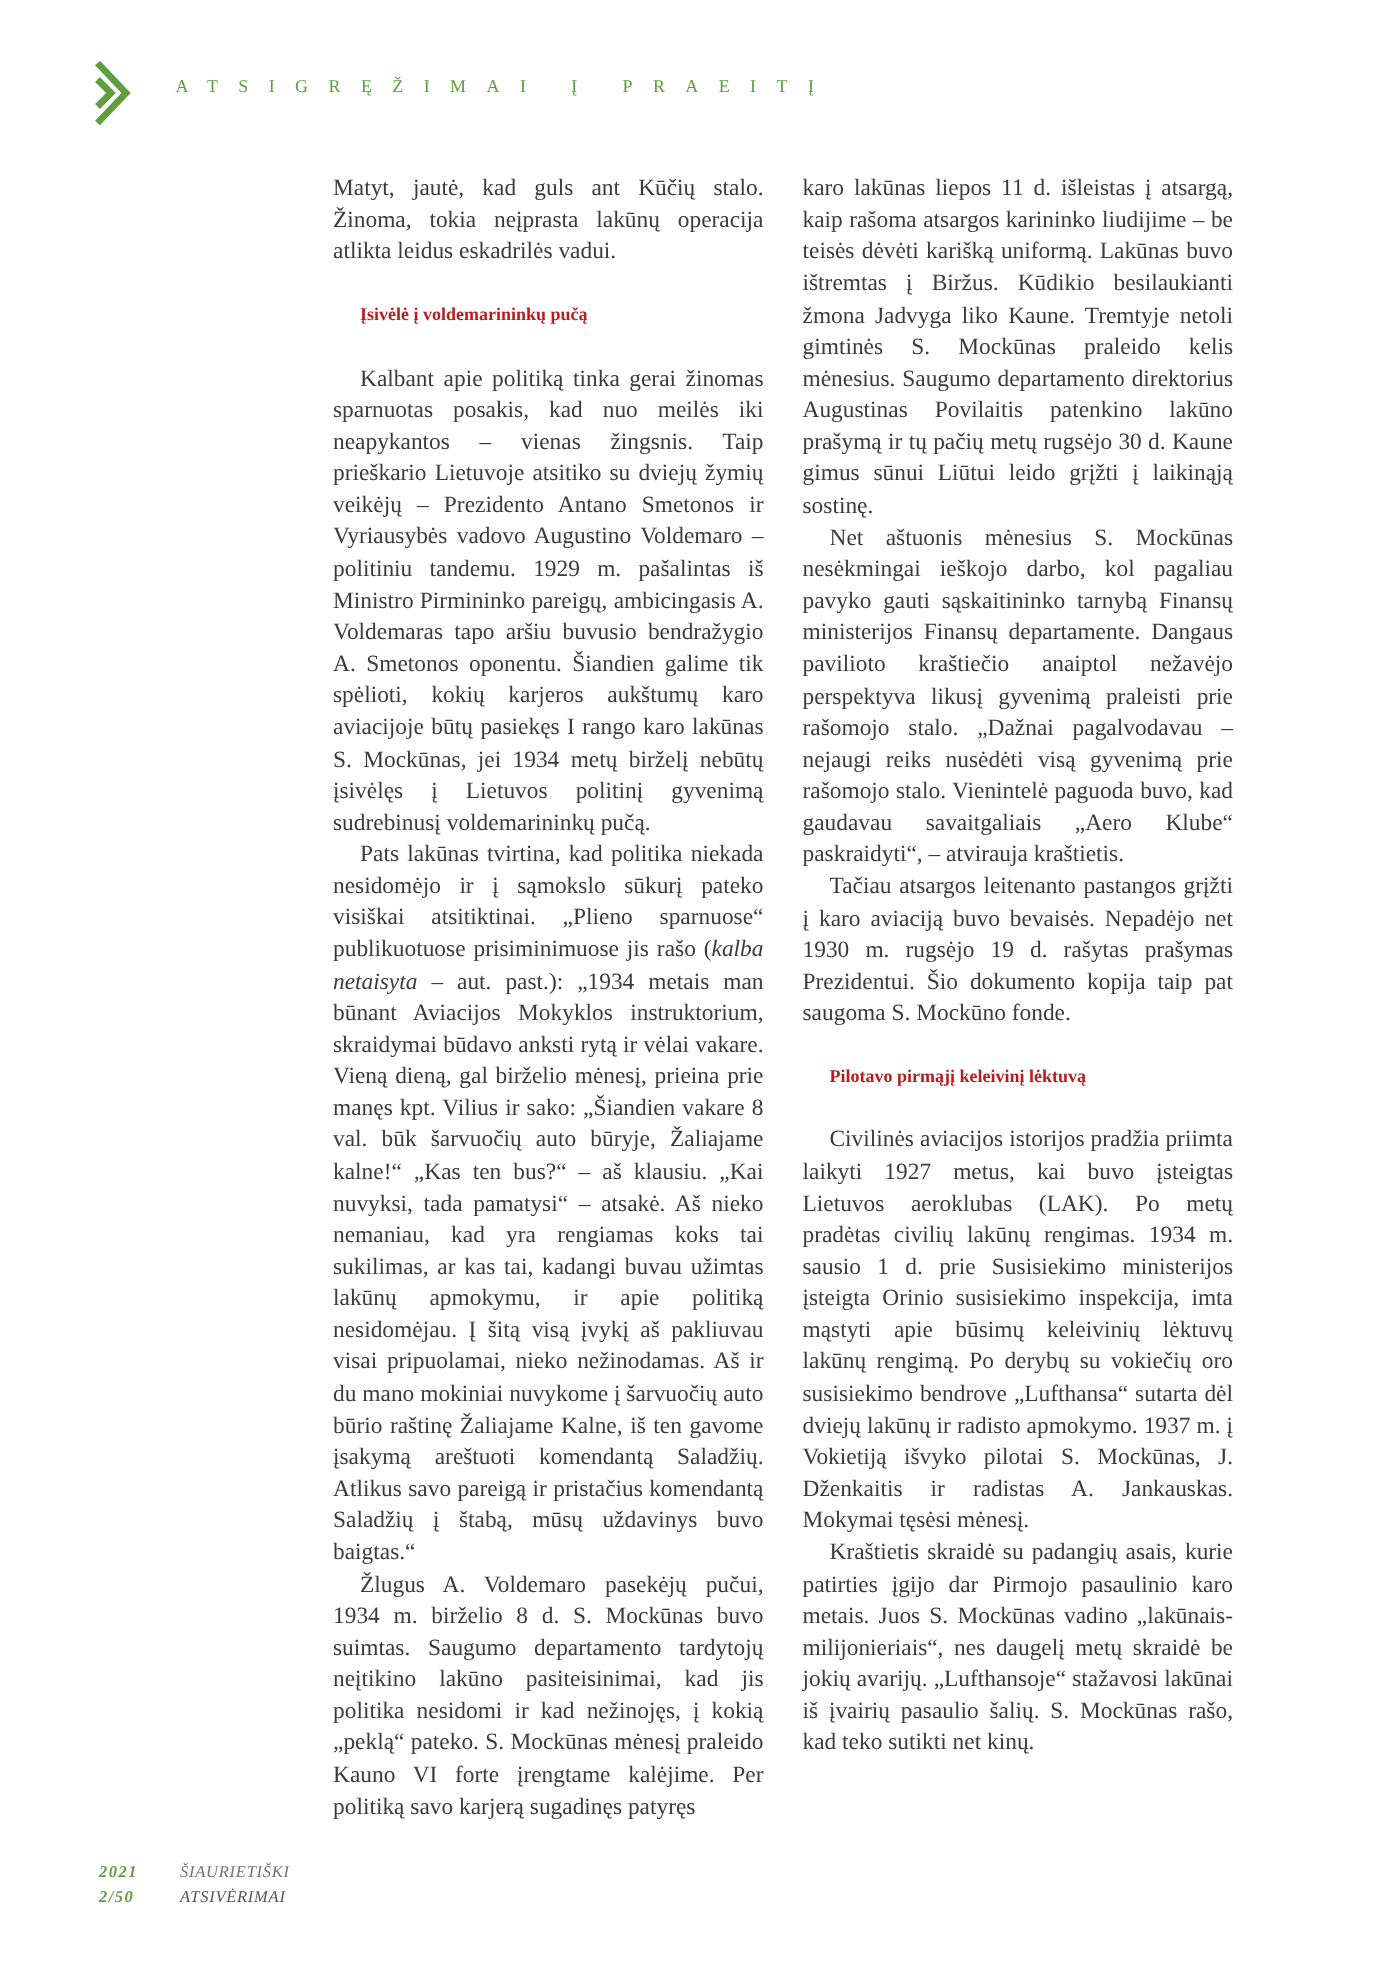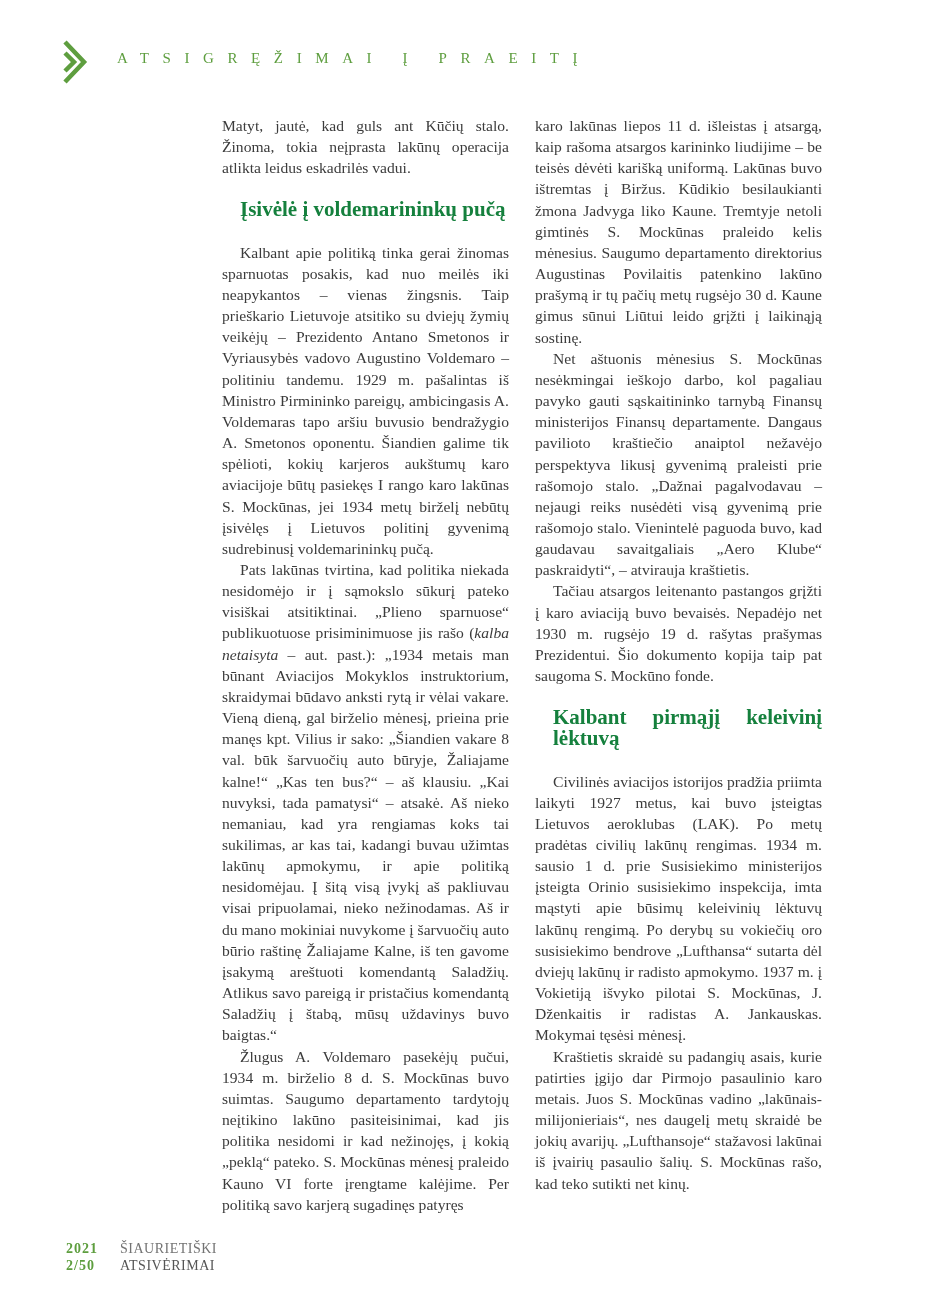--- a/index.html
+++ b/index.html
@@ -1,32 +1,32 @@
 <!DOCTYPE html>
 <html><head>
   <meta charset="utf-8">
   <style>
     html, body { margin: 0; padding: 0; background: #ffffff; }
     body { width: 931px; height: 1316px; position: relative; overflow: hidden;
            font-family: "DejaVu Serif", "Liberation Serif", serif; color: #3a3a3a; }
     .header { position: absolute; left: 62px; top: 42px; height: 44px; display: flex; align-items: center; }
     .chev { width: 26px; height: 44px; }
     .section-title { position: absolute; left: 117px; top: 50px; font-family: "Liberation Serif", serif;
-                     font-size: 15px; letter-spacing: 13.6px; color: #5e9e3f; white-space: nowrap; }
+                     font-size: 12px; letter-spacing: 13.6px; color: #5e9e3f; white-space: nowrap; }
     .col { position: absolute; top: 115px; width: 287px; font-family: "Liberation Serif", serif;
            font-size: 15.6px; line-height: 21.15px; color: #3b3b3b; text-align: justify; hyphens: manual; }
     .col.left { left: 222px; }
     .col.right { left: 535px; }
     .col p { margin: 0; text-indent: 18px; }
     .col p.noindent { text-indent: 0; }
     .col h3 { margin: 21px 0 21px 18px; font-family: "Liberation Serif", serif; font-weight: bold;
-              font-size: 21px; line-height: 21.15px; color: #15803d; text-indent: 0; }
+              font-size: 12px; line-height: 21.15px; color: #b91c1c; text-indent: 0; }
     .col em { font-style: italic; }
     .footer { position: absolute; left: 66px; top: 1240px; font-family: "Liberation Serif", serif;
-              font-size: 14px; line-height: 17px; color: #5e9e3f; }
+              font-size: 11px; line-height: 17px; color: #5e9e3f; font-style: italic; }
     .footer .row { display: flex; gap: 6px; white-space: nowrap; }
     .footer .num { font-weight: bold; color: #5e9e3f; width: 48px; letter-spacing: 1px; }
     .footer .mag1 { color: #737373; letter-spacing: 0.5px; }
     .footer .mag2 { color: #555555; letter-spacing: 0.5px; }
   </style>
 </head>
 <body>
 
 <div class="header">
   <span>
@@ -43,21 +43,21 @@
   <h3>Įsivėlė į voldemarininkų pučą</h3>
   <p>Kalbant apie politiką tinka gerai žinomas sparnuotas posakis, kad nuo meilės iki neapykantos – vienas žingsnis. Taip prieškario Lietuvoje atsitiko su dviejų žymių veikėjų – Prezidento Antano Smetonos ir Vyriausybės vadovo Augustino Voldemaro – politiniu tandemu. 1929 m. pašalintas iš Ministro Pirmininko pareigų, ambicingasis A. Voldemaras tapo aršiu buvusio bendražygio A. Smetonos oponentu. Šiandien galime tik spėlioti, kokių karjeros aukštumų karo aviacijoje būtų pasiekęs I rango karo lakūnas S. Mockūnas, jei 1934 metų birželį nebūtų įsivėlęs į Lietuvos politinį gyvenimą sudrebinusį voldemarininkų pučą.</p>
   <p><span>Pats lakūnas tvirtina, kad politika niekada nesidomėjo ir į sąmokslo sūkurį pateko visiškai atsitiktinai. „Plieno sparnuose“ publikuotuose prisiminimuose jis rašo (</span><em>kalba netaisyta</em><span> – aut. past.): „1934 metais man būnant Aviacijos Mokyklos instruktorium, skraidymai būdavo anksti rytą ir vėlai vakare. Vieną dieną, gal birželio mėnesį, prieina prie manęs kpt. Vilius ir sako: „Šiandien vakare 8 val. būk šarvuočių auto būryje, Žaliajame kalne!“ „Kas ten bus?“ – aš klausiu. „Kai nuvyksi, tada pamatysi“ – atsakė. Aš nieko nemaniau, kad yra rengiamas koks tai sukilimas, ar kas tai, kadangi buvau užimtas lakūnų apmokymu, ir apie politiką nesidomėjau. Į šitą visą įvykį aš pakliuvau visai pripuolamai, nieko nežinodamas. Aš ir du mano mokiniai nuvykome į šarvuočių auto būrio raštinę Žaliajame Kalne, iš ten gavome įsakymą areštuoti komendantą Saladžių. Atlikus savo pareigą ir pristačius komendantą Saladžių į štabą, mūsų uždavinys buvo baigtas.“</span></p>
   <p>Žlugus A. Voldemaro pasekėjų pučui, 1934 m. birželio 8 d. S. Mockūnas buvo suimtas. Saugumo departamento tardytojų neįtikino lakūno pasiteisinimai, kad jis politika nesidomi ir kad nežinojęs, į kokią „peklą“ pateko. S. Mockūnas mėnesį praleido Kauno VI forte įrengtame kalėjime. Per politiką savo karjerą sugadinęs patyręs</p>
 </div>
 
 <div class="col right">
   <p class="noindent">karo lakūnas liepos 11 d. išleistas į atsargą, kaip rašoma atsargos karininko liudijime – be teisės dėvėti karišką uniformą. Lakūnas buvo ištremtas į Biržus. Kūdikio besilaukianti žmona Jadvyga liko Kaune. Tremtyje netoli gimtinės S. Mockūnas praleido kelis mėnesius. Saugumo departamento direktorius Augustinas Povilaitis patenkino lakūno prašymą ir tų pačių metų rugsėjo 30 d. Kaune gimus sūnui Liūtui leido grįžti į laikinąją sostinę.</p>
   <p>Net aštuonis mėnesius S. Mockūnas nesėkmingai ieškojo darbo, kol pagaliau pavyko gauti sąskaitininko tarnybą Finansų ministerijos Finansų departamente. Dangaus pavilioto kraštiečio anaiptol nežavėjo perspektyva likusį gyvenimą praleisti prie rašomojo stalo. „Dažnai pagalvodavau – nejaugi reiks nusėdėti visą gyvenimą prie rašomojo stalo. Vienintelė paguoda buvo, kad gaudavau savaitgaliais „Aero Klube“ paskraidyti“, – atvirauja kraštietis.</p>
   <p>Tačiau atsargos leitenanto pastangos grįžti į karo aviaciją buvo bevaisės. Nepadėjo net 1930 m. rugsėjo 19 d. rašytas prašymas Prezidentui. Šio dokumento kopija taip pat saugoma S. Mockūno fonde.</p>
-  <h3>Kalbant pirmąjį keleivinį lėktuvą</h3>
+  <h3>Pilotavo pirmąjį keleivinį lėktuvą</h3>
   <p>Civilinės aviacijos istorijos pradžia priimta laikyti 1927 metus, kai buvo įsteigtas Lietuvos aeroklubas (LAK). Po metų pradėtas civilių lakūnų rengimas. 1934 m. sausio 1 d. prie Susisiekimo ministerijos įsteigta Orinio susisiekimo inspekcija, imta mąstyti apie būsimų keleivinių lėktuvų lakūnų rengimą. Po derybų su vokiečių oro susisiekimo bendrove „Lufthansa“ sutarta dėl dviejų lakūnų ir radisto apmokymo. 1937 m. į Vokietiją išvyko pilotai S. Mockūnas, J. Dženkaitis ir radistas A. Jankauskas. Mokymai tęsėsi mėnesį.</p>
   <p>Kraštietis skraidė su padangių asais, kurie patirties įgijo dar Pirmojo pasaulinio karo metais. Juos S. Mockūnas vadino „lakūnais-milijonieriais“, nes daugelį metų skraidė be jokių avarijų. „Lufthansoje“ stažavosi lakūnai iš įvairių pasaulio šalių. S. Mockūnas rašo, kad teko sutikti net kinų.</p>
 </div>
 
 <div class="footer">
   <div class="row">
     <span class="num">2021</span>
     <span class="mag1">ŠIAURIETIŠKI</span>
   </div>
   <div class="row">

